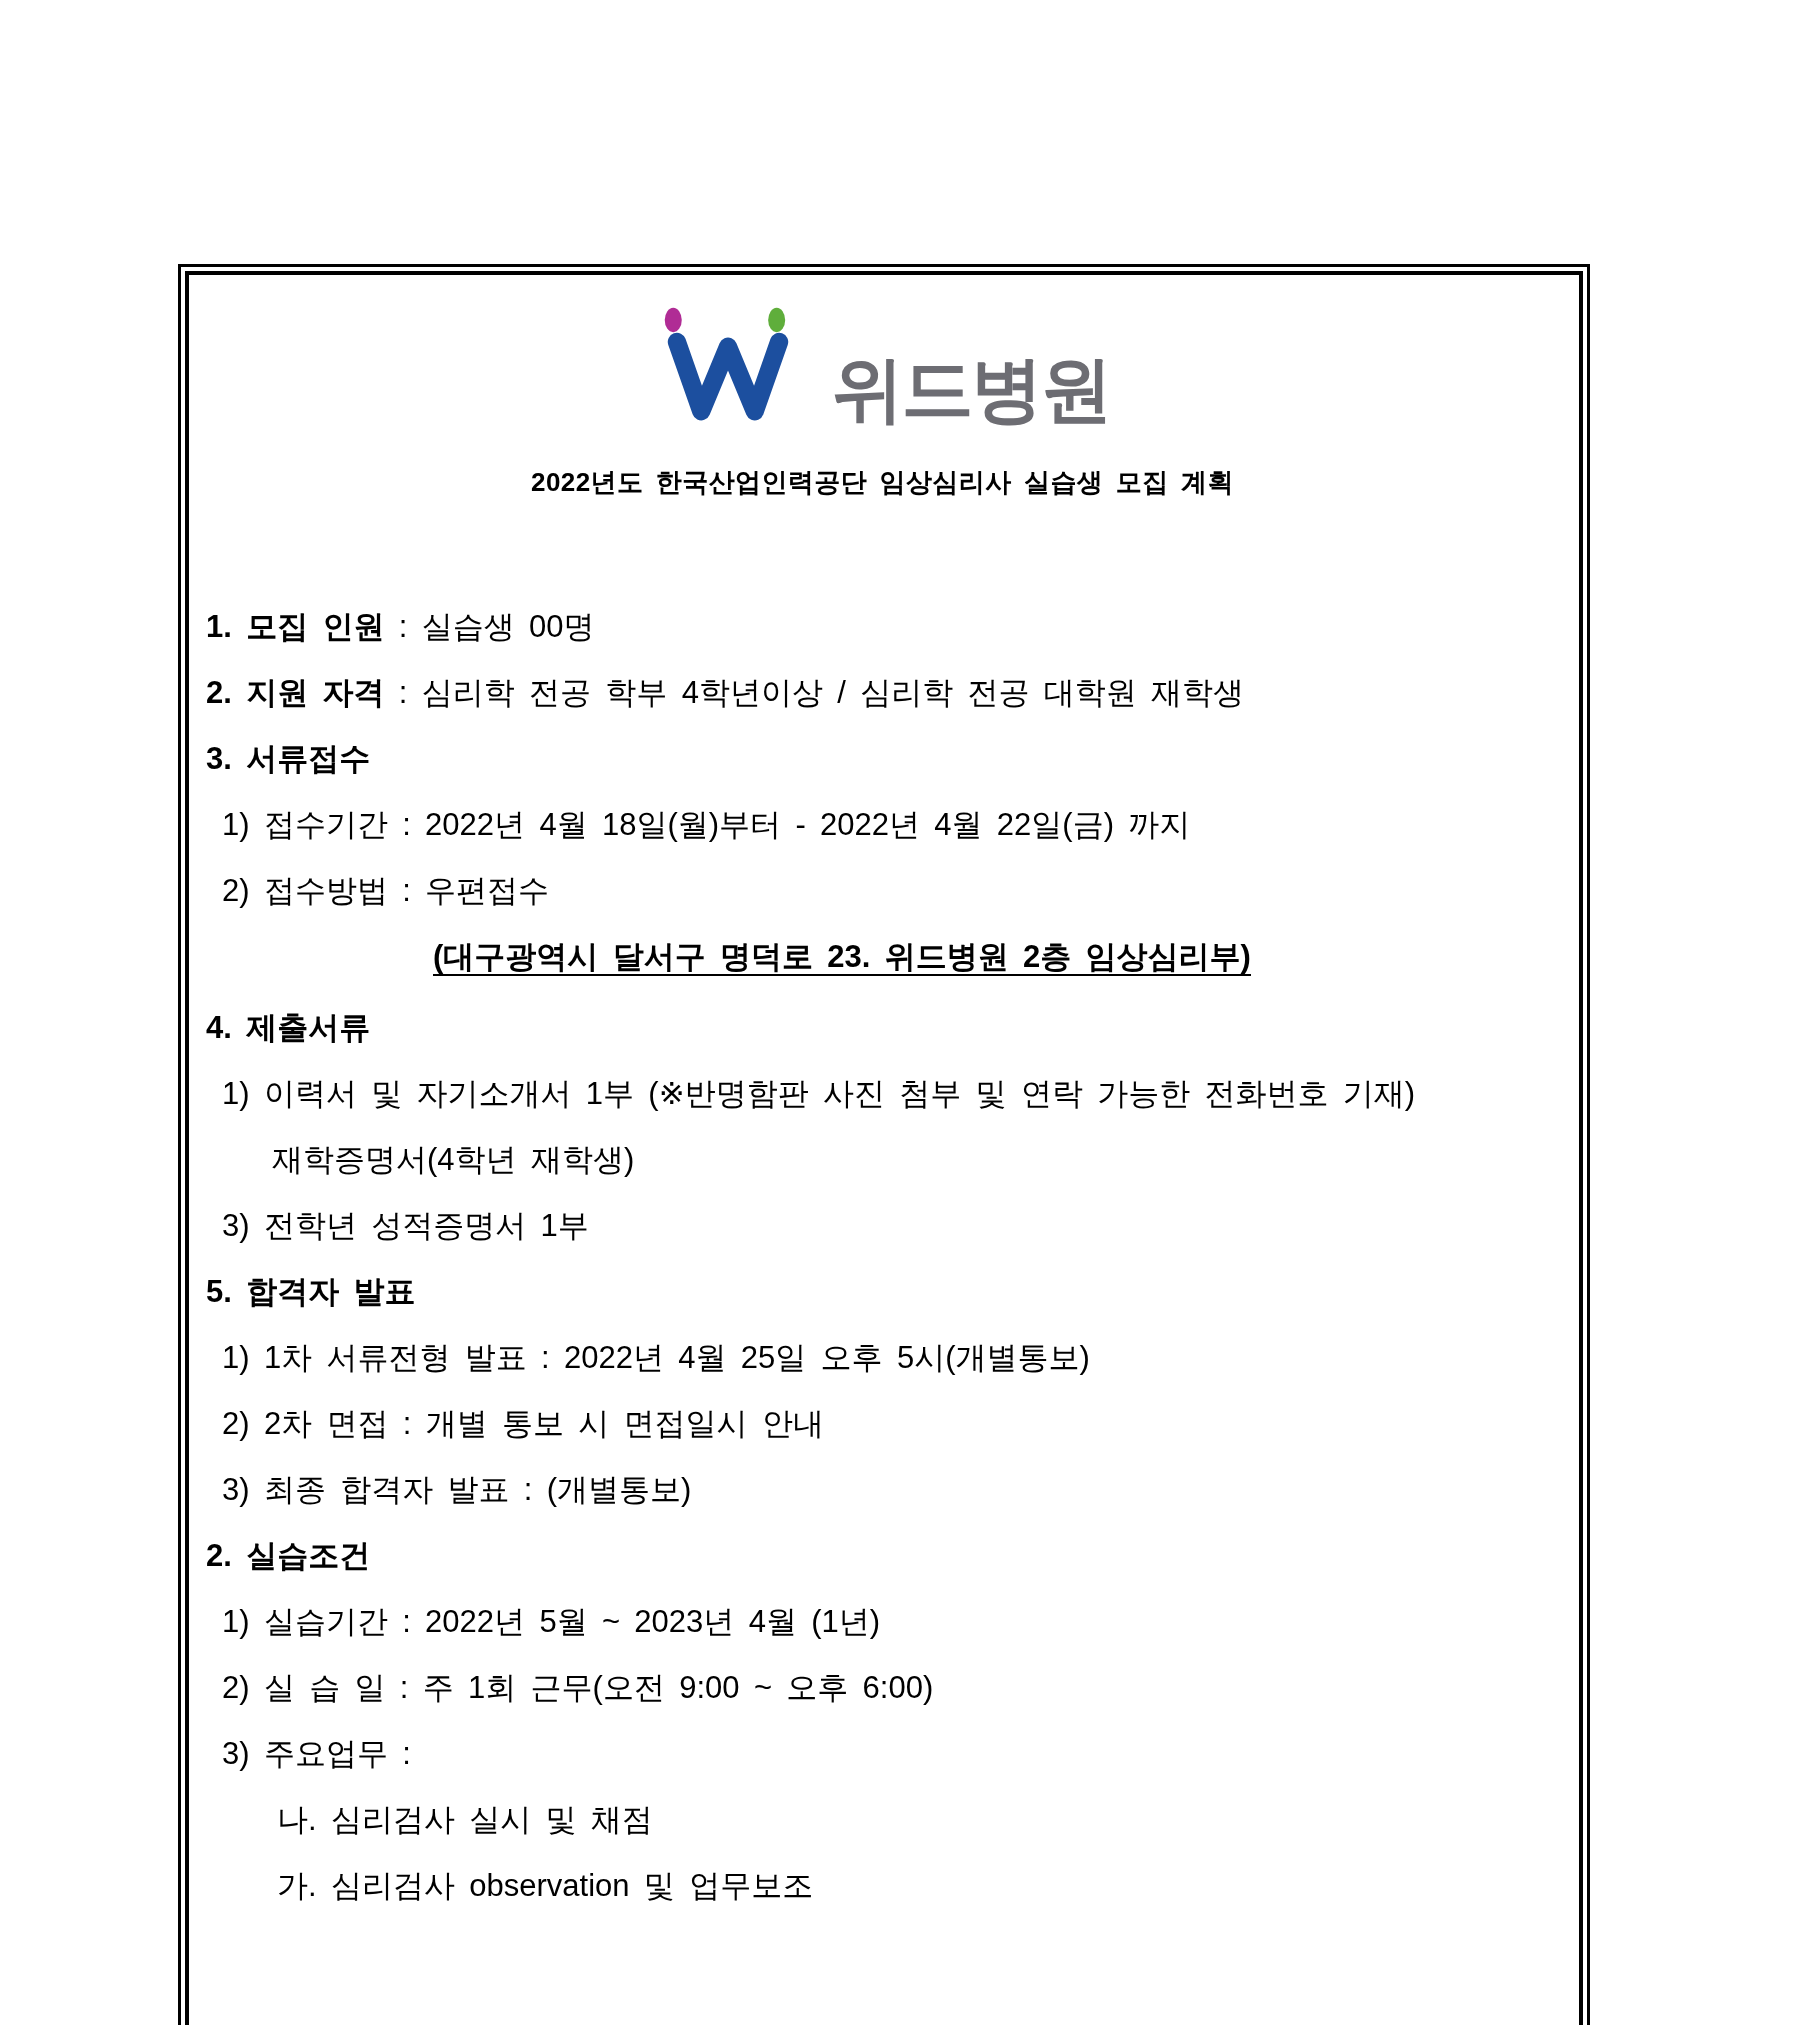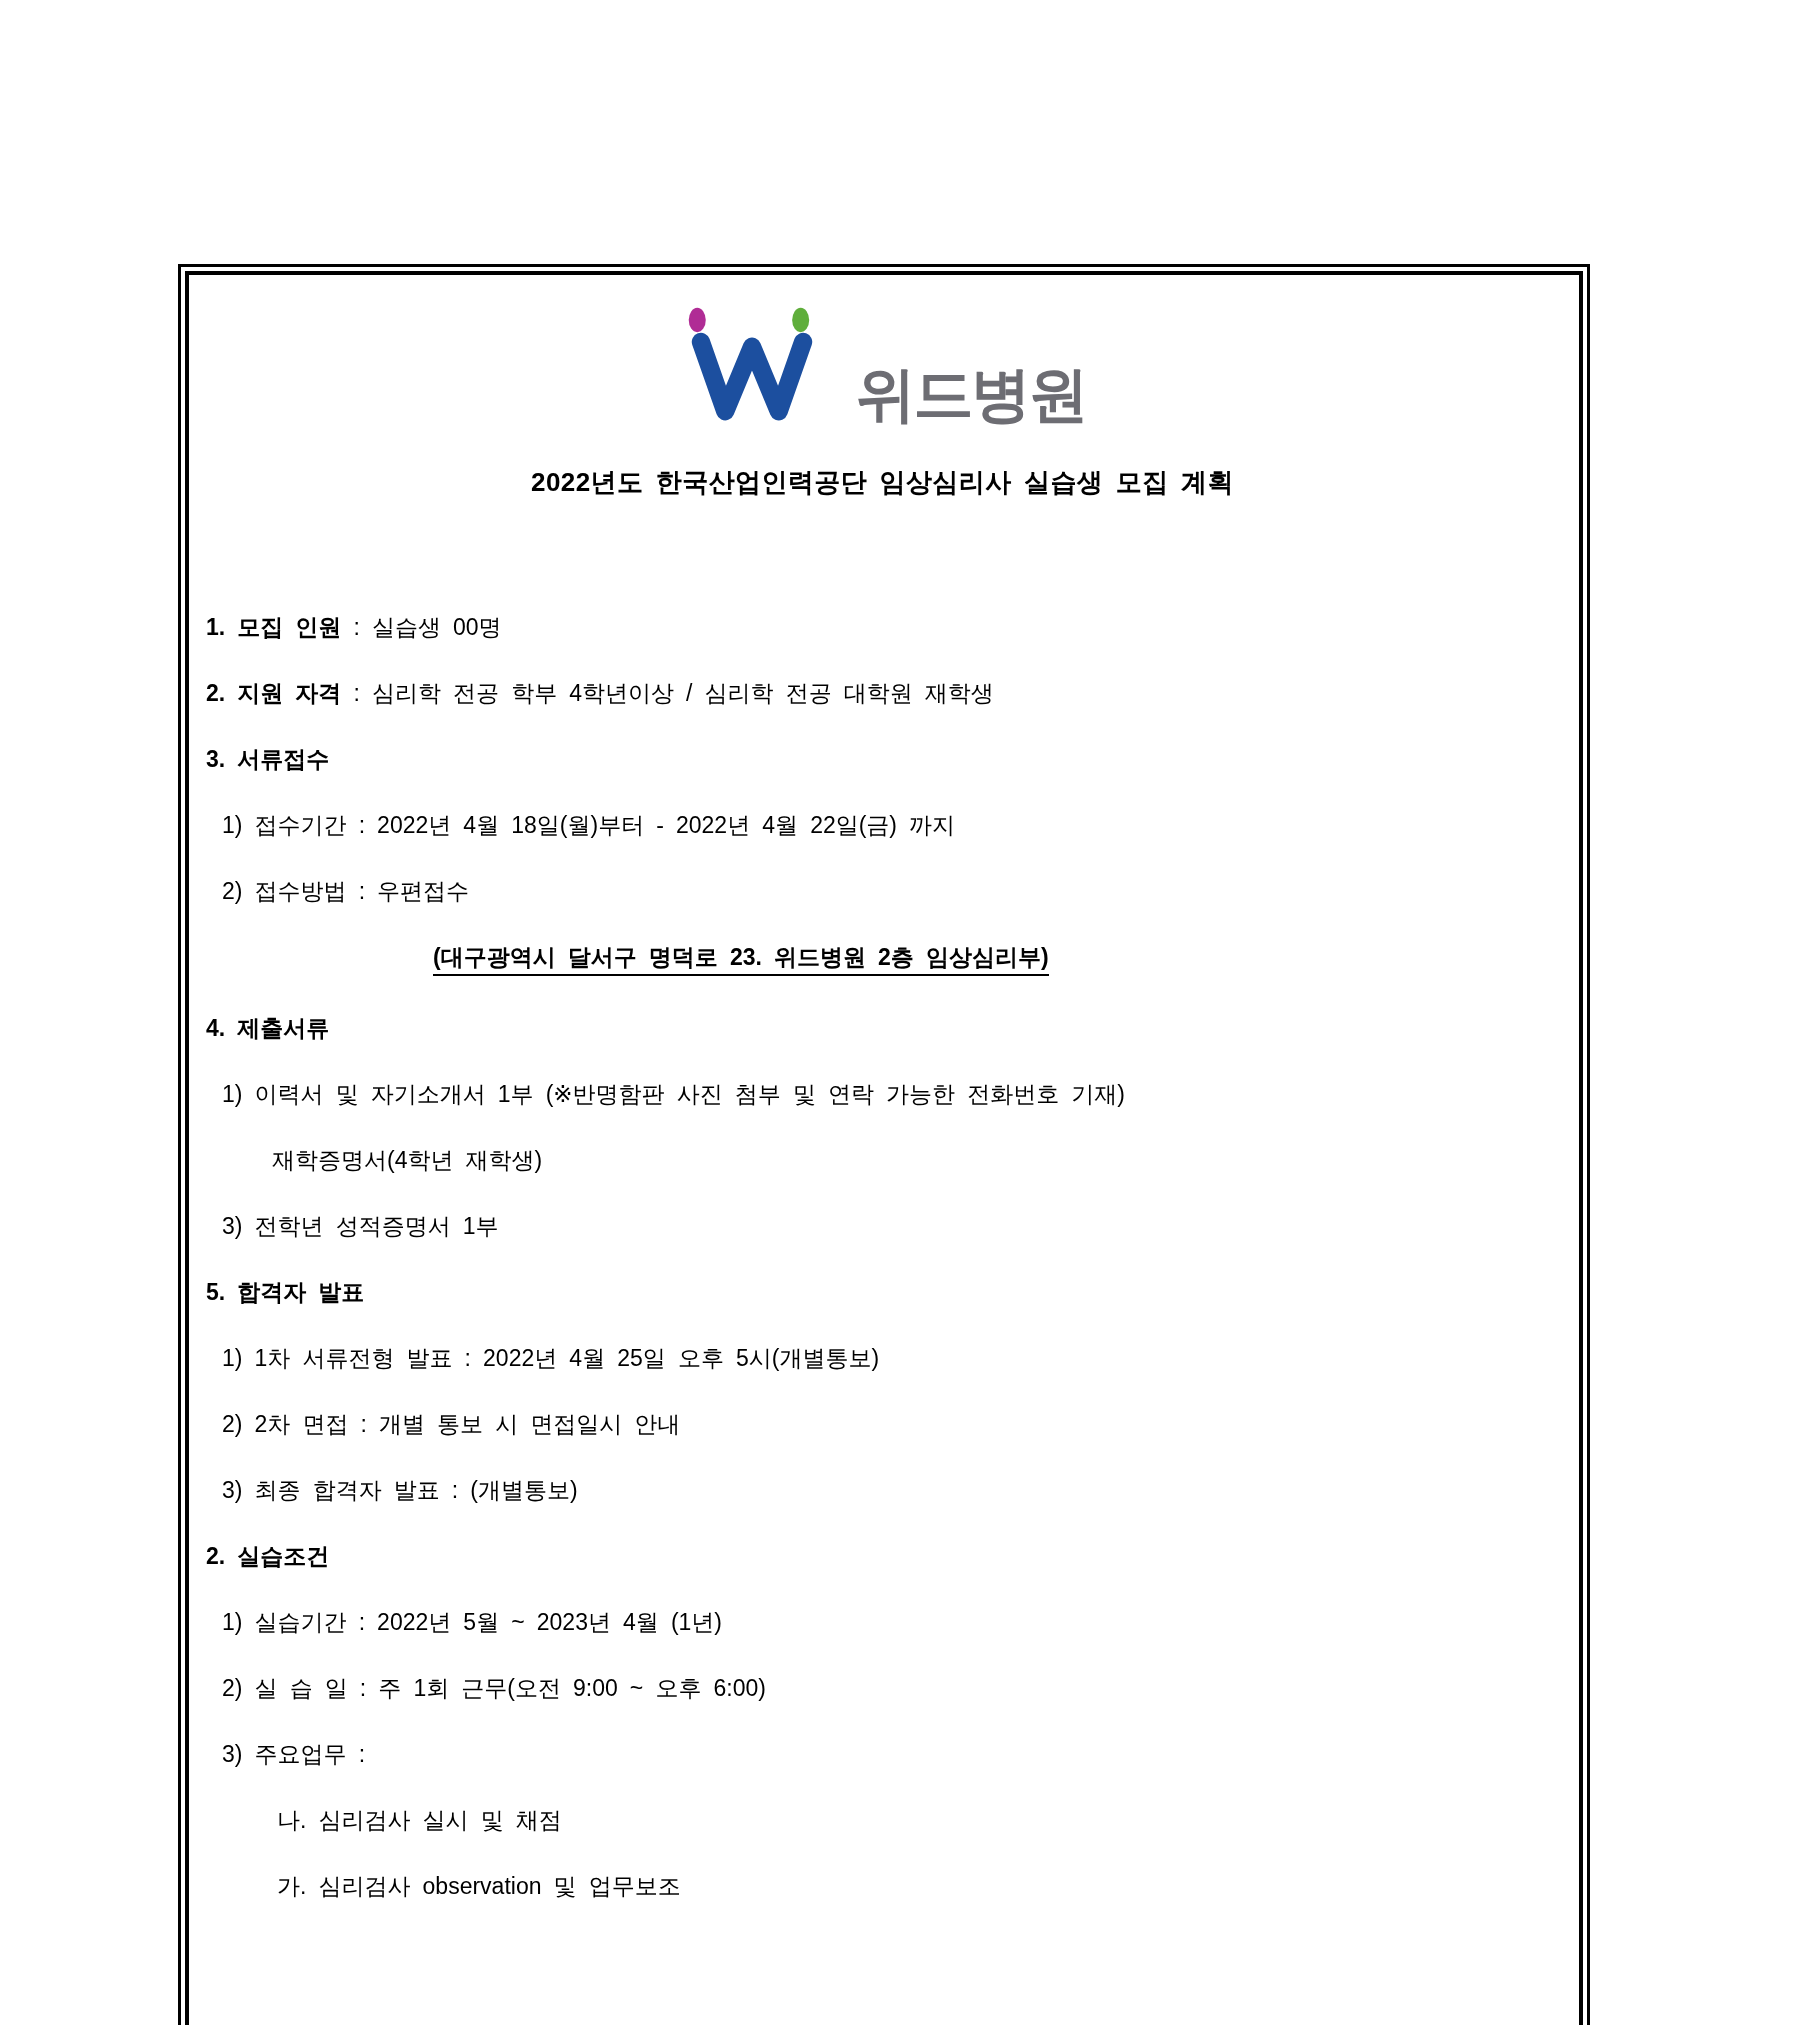--- a/index.html
+++ b/index.html
@@ -38,40 +38,40 @@
   }
   .logo-lockup {
     display: inline-flex;
     align-items: flex-end;
     gap: 4px;
   }
   .logo-mark {
     display: block;
   }
   .logo-wordmark {
-    font-size: 60px;
+    font-size: 72px;
     line-height: 1;
     font-weight: 600;
     letter-spacing: -2.4px;
     color: #6d6d73;
     margin-bottom: 0.8px;
     margin-left: 27px;
   }
   .doc-title {
     text-align: center;
     margin-top: 37px;
     font-size: 26px;
     line-height: 36px;
     font-weight: 700;
     letter-spacing: 0.4px;
     word-spacing: 4.9px;
   }
   .content {
     margin-top: 113px;
-    font-size: 23px;
+    font-size: 31px;
     line-height: 28px;
     word-spacing: 5.7px;
   }
   .line { margin-bottom: 38px; white-space: nowrap; }
   .b { font-weight: 700; }
   .ind1 { padding-left: 16px; }
   .ind2 { padding-left: 66px; }
   .ind3 { padding-left: 71px; }
   .addr { padding-left: 227px; }
   .gap { margin-top: 34px; }

